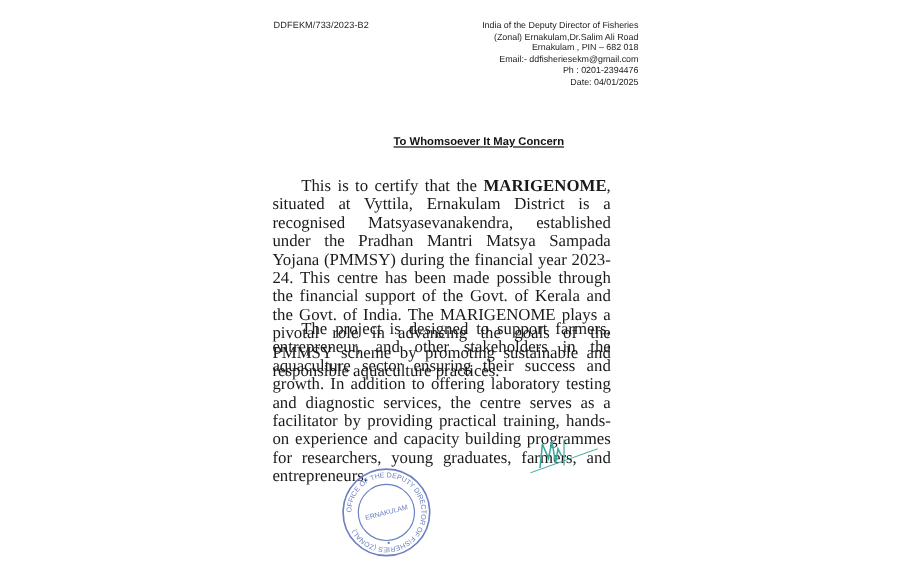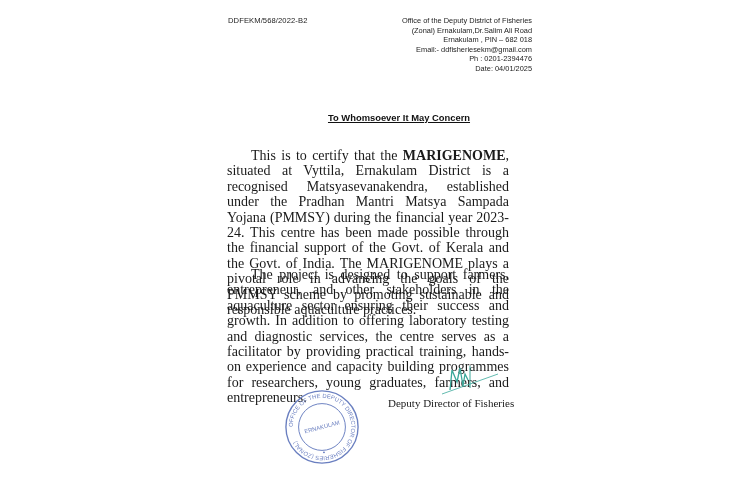--- a/index.html
+++ b/index.html
@@ -13,45 +13,44 @@
   .p1 { top:148px; }
   .p2 { top:267px; }
   .sig { position:absolute; left:388px; top:396px; font-family:"Liberation Serif", serif; font-size:11px; line-height:14px; color:#1a1a1a; }
   .sig .l2 { padding-left:18px; }
   .signature { position:absolute; left:432px; top:360px; width:70px; height:36px; }
   .seal { position:absolute; left:283px; top:388px; width:78px; height:78px; }
 </style>
 </head>
 <body>
 
-<div class="ref">DDFEKM/568/2022-B2</div>
+<div class="ref">DDFEKM/733/2023-B2</div>
 
 <div class="addr">
-  <div>Office of the Deputy District of Fisheries</div>
+  <div>India of the Deputy Director of Fisheries</div>
   <div>(Zonal) Ernakulam,Dr.Salim Ali Road</div>
   <div>Ernakulam , PIN – 682 018</div>
   <div>Email:- ddfisheriesekm@gmail.com</div>
   <div>Ph : 0201-2394476</div>
   <div>Date: 04/01/2025</div>
 </div>
 
 <div class="heading">To Whomsoever It May Concern</div>
 
 <div class="para p1"><span class="ind"></span><span>This is to certify that the </span><b>MARIGENOME</b><span>, situated at Vyttila, Ernakulam District is a recognised Matsyasevanakendra, established under the Pradhan Mantri Matsya Sampada Yojana (PMMSY) during the financial year 2023-24. This centre has been made possible through the financial support of the Govt. of Kerala and the Govt. of India. The MARIGENOME  plays a pivotal role in advancing the goals of the PMMSY scheme by promoting sustainable and responsible aquaculture practices.</span></div>
 
 <div class="para p2"><span class="ind"></span><span>The project is designed to support farmers, entrepreneur, and other stakeholders in the aquaculture sector ensuring their success and growth. In addition to offering laboratory testing and diagnostic services, the centre serves as a facilitator by providing practical training, hands-on experience and capacity building programmes for researchers, young graduates, farmers, and entrepreneurs.</span></div>
 
 <svg class="signature" viewBox="0 0 70 36">
   <path d="M18 30 L20 10 L25 22 L28 8 L31 26 L33 14 L36 20" fill="none" stroke="#3aa89a" stroke-width="1.3"></path>
   <path d="M38 6 L38 28" fill="none" stroke="#3aa89a" stroke-width="1"></path>
   <path d="M10 34 L66 14" fill="none" stroke="#3aa89a" stroke-width="0.8"></path>
 </svg>
 
 <div class="sig">
-  <div>Deputy Director of Fisheries</div>
 </div>
 
 <svg class="seal" viewBox="0 0 80 80">
   <circle cx="40" cy="40" r="37" fill="none" stroke="#6a7fc0" stroke-width="1.4"></circle>
   <circle cx="40" cy="40" r="24" fill="none" stroke="#6a7fc0" stroke-width="1"></circle>
   <defs>
       <path id="ringpath" d="M40,40 m-30,0 a30,30 0 1,1 60,0 a30,30 0 1,1 -60,0"></path>
     </defs>
   <text font-family="Liberation Sans, sans-serif" font-size="6" fill="#6a7fc0"><textPath href="#ringpath">OFFICE OF THE DEPUTY DIRECTOR OF FISHERIES (ZONAL)</textPath></text>
   <text x="40" y="42" text-anchor="middle" font-family="Liberation Sans, sans-serif" font-size="6" fill="#6a7fc0" transform="rotate(-15 40 40)">ERNAKULAM</text>

